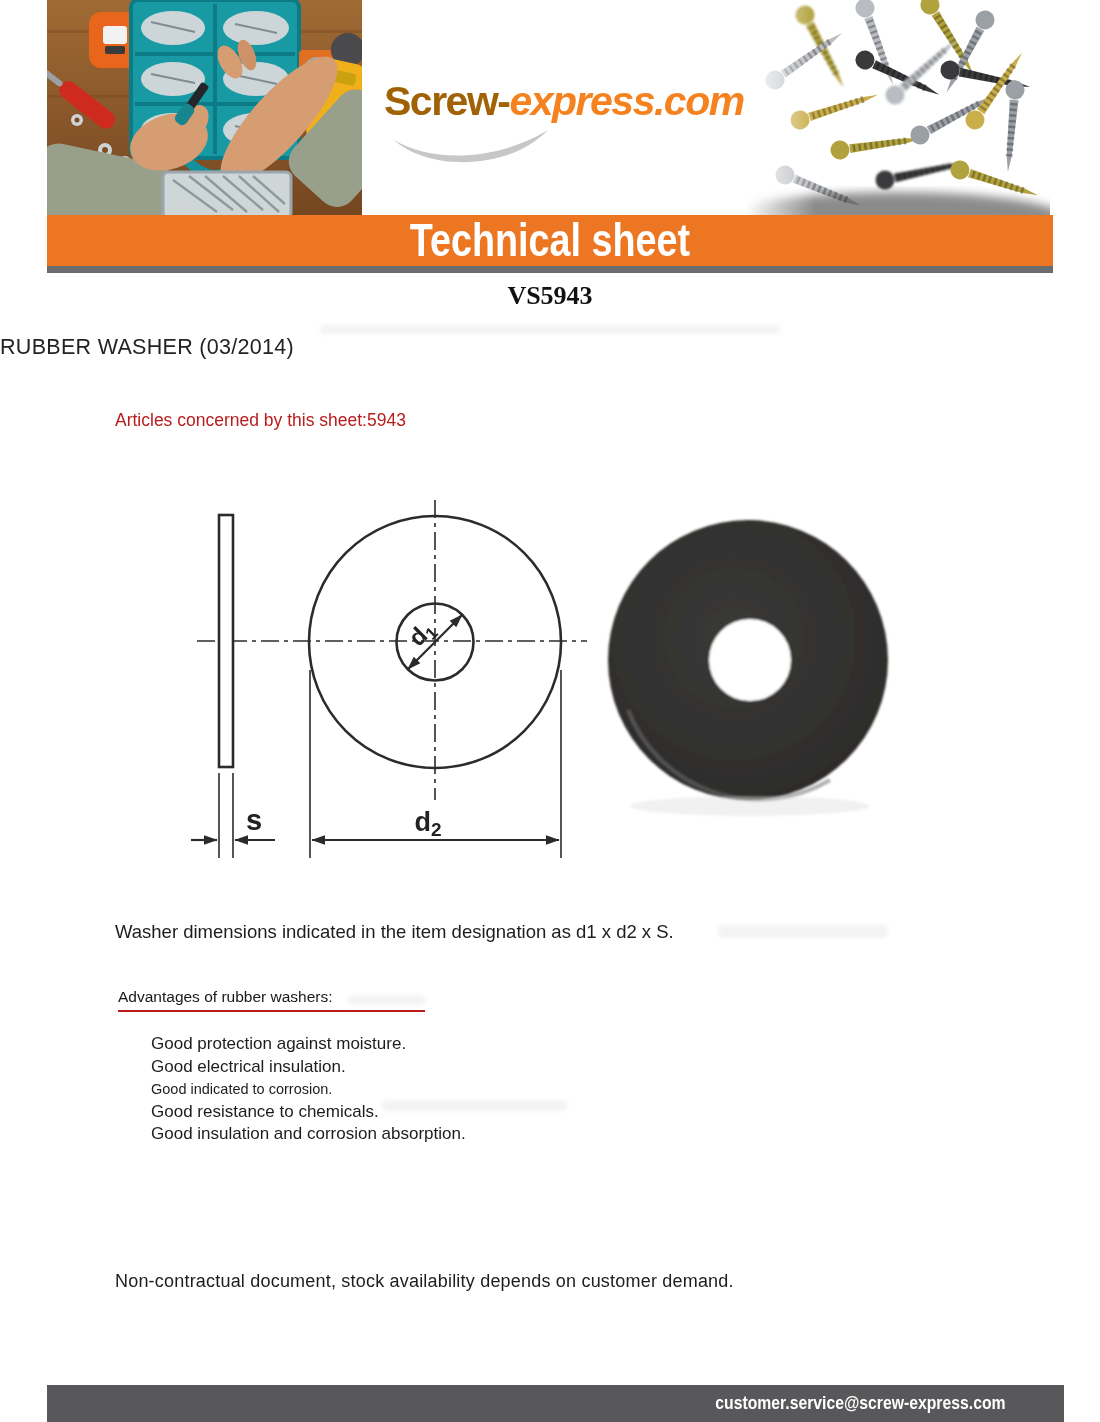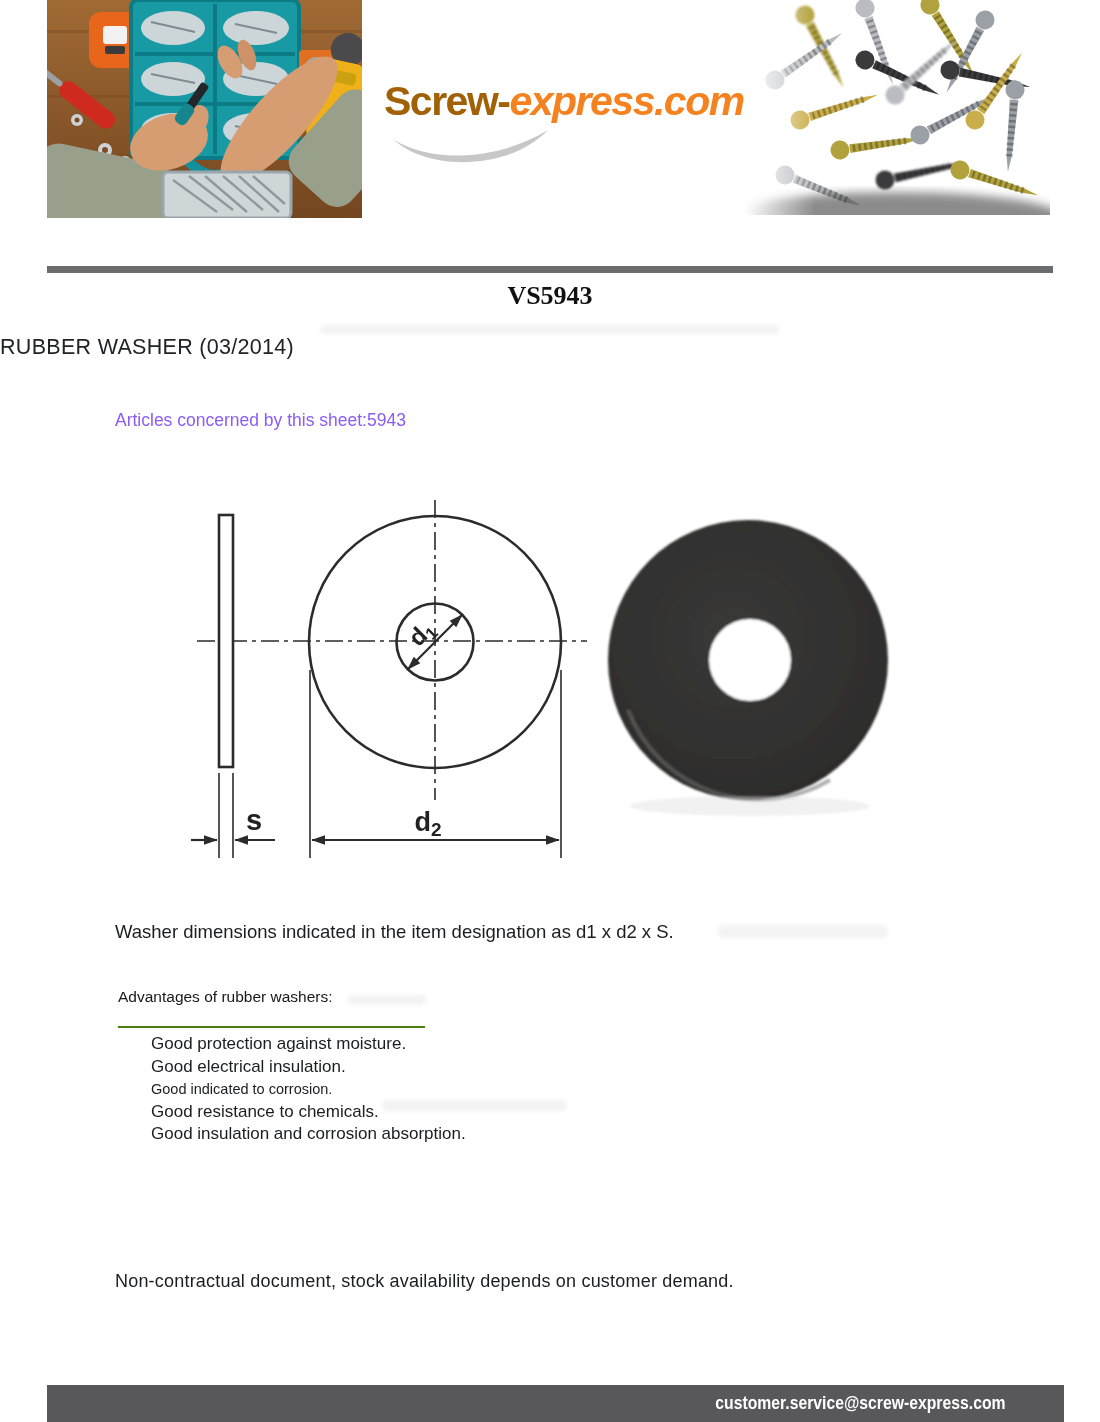--- a/index.html
+++ b/index.html
@@ -22,33 +22,33 @@
   #banner{left:47px;top:215px;width:1006px;height:51px;background:#ed7623;text-align:center;}
   #banner-title{display:inline-block;font-size:46px;font-weight:700;color:#ffffff;
                 line-height:51px;transform:scaleX(.82);transform-origin:center;letter-spacing:0;}
   #divider{left:47px;top:266px;width:1006px;height:7px;background:#6b6c6e;}
 
   
   #doc-code{left:0;top:281px;width:1100px;text-align:center;
             font-family:"Liberation Serif",serif;font-weight:700;font-size:26px;color:#111;}
   #doc-title{left:0;top:335px;width:1100px;text-align:left;
              font-size:21.5px;letter-spacing:.3px;color:#222326;}
-  #articles-line{left:115px;top:410px;font-size:17.5px;color:#8b5cf6;}
+  #articles-line{left:115px;top:410px;font-size:17.5px;color:#b91c1c;}
 
   
   #drawing{left:185px;top:478px;}
   #drawing text{font-family:"Liberation Sans",sans-serif;font-weight:700;fill:#222;}
 
   
   #washer-photo{left:600px;top:510px;}
 
   
   #dims-note{left:115px;top:921px;font-size:18.5px;color:#1c1d1f;}
   #adv-heading{left:118px;top:988px;font-size:15.5px;color:#18181a;}
-  #adv-heading .u{display:inline-block;width:307px;border-bottom:2px solid #4d7c0f;padding-bottom:20px;}
+  #adv-heading .u{display:inline-block;width:307px;border-bottom:2px solid #b91c1c;padding-bottom:4px;}
   #adv-list{left:115px;top:1033px;}
   .adv-item{font-size:17px;line-height:22.6px;color:#1c1d1f;margin-left:36px;}
   .adv-item:nth-child(3){font-size:14.5px;}
   #disclaimer{left:115px;top:1271px;font-size:18px;letter-spacing:.2px;color:#1c1d1f;}
 
   
   #footer-bar{left:47px;top:1385px;width:1008px;height:37px;background:#58585a;padding-left:9px;}
   #footer-email{position:absolute;right:58px;top:0;height:37px;line-height:37px;color:#fff;
                 font-size:17.5px;font-weight:700;transform:scaleX(.9);transform-origin:right center;
                 white-space:nowrap;}
@@ -228,20 +228,23 @@
         <use href="#scr" fill="#b9bcc0" transform="translate(40,175) rotate(22)"></use>
         <use href="#scr" fill="#3a3a3c" transform="translate(140,180) rotate(-12)" filter="url(#blur1)"></use>
         <use href="#scr" fill="#b2a23e" transform="translate(215,170) rotate(18)"></use>
         <use href="#scr" fill="#9aa0a5" transform="translate(270,90) rotate(95)"></use>
       </g>
       <ellipse cx="150" cy="218" rx="170" ry="26" fill="#2e2e2e" opacity=".55" filter="url(#blur4)"></ellipse>
       <rect width="70" height="215" fill="url(#fadeL)"></rect>
     </svg>
   </div>
 
+  <div class="abs" id="banner">
+    <span id="banner-title">Technical sheet</span>
+  </div>
   <div class="abs" id="divider"></div>
 
   <div class="abs" id="doc-code">VS5943</div>
   <div class="abs" id="doc-title">RUBBER WASHER (03/2014)</div>
   <div class="abs" id="articles-line">Articles concerned by this sheet:5943</div>
 
   <div class="abs" id="drawing">
     <svg width="420" height="400" viewBox="0 0 420 400">
       <defs>
         <marker id="arw" viewBox="0 0 10 8" refX="9.5" refY="4" markerWidth="14" markerHeight="11" orient="auto-start-reverse" markerUnits="userSpaceOnUse">

